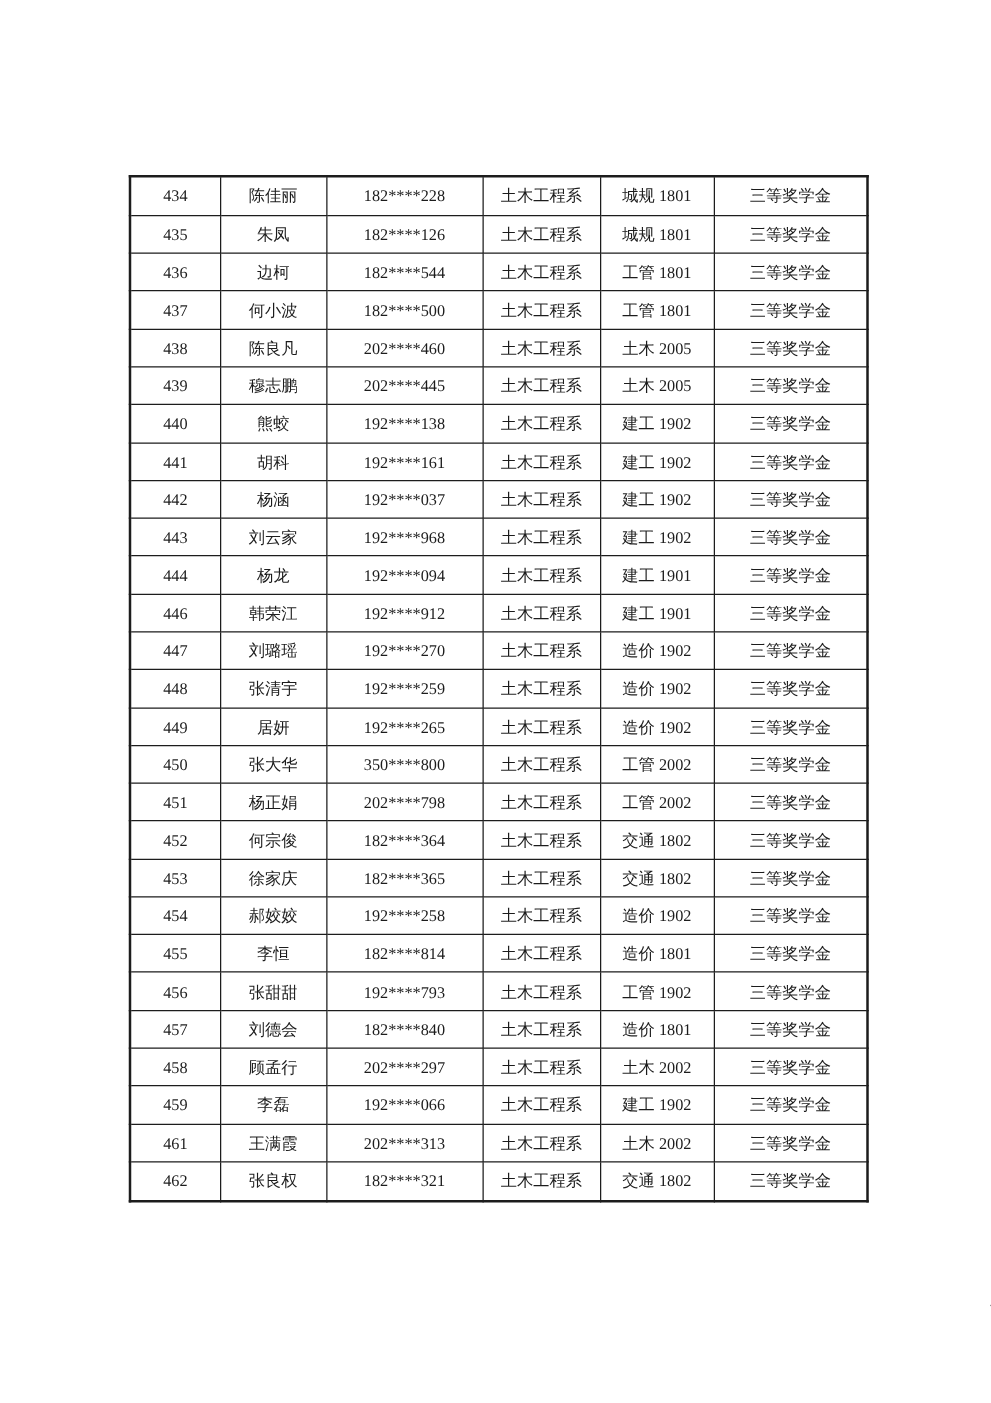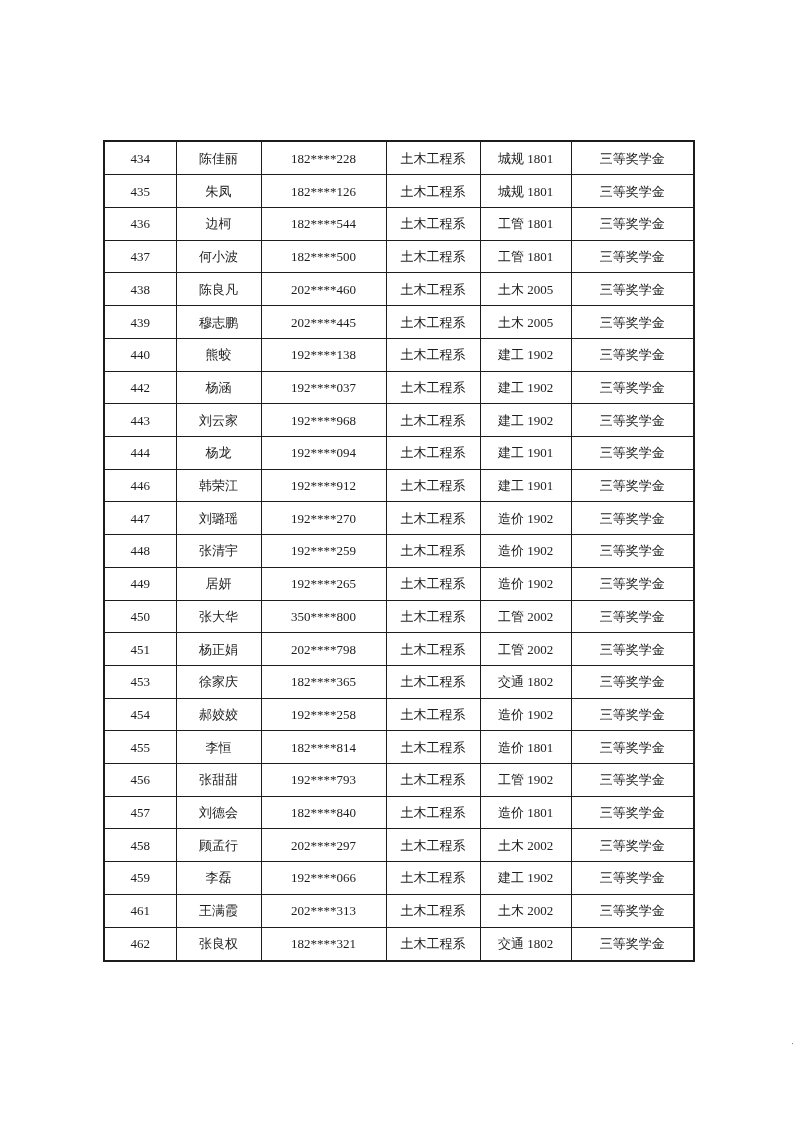--- a/index.html
+++ b/index.html
@@ -115,20 +115,28 @@
         </tr>
         <tr>
           <td>440</td>
           <td>熊蛟</td>
           <td>192****138</td>
           <td>土木工程系</td>
           <td>建工 1902</td>
           <td>三等奖学金</td>
         </tr>
         <tr>
+          <td>441</td>
+          <td>胡科</td>
+          <td>192****161</td>
+          <td>土木工程系</td>
+          <td>建工 1902</td>
+          <td>三等奖学金</td>
+        </tr>
+        <tr>
           <td>442</td>
           <td>杨涵</td>
           <td>192****037</td>
           <td>土木工程系</td>
           <td>建工 1902</td>
           <td>三等奖学金</td>
         </tr>
         <tr>
           <td>443</td>
           <td>刘云家</td>
@@ -187,20 +195,28 @@
         </tr>
         <tr>
           <td>451</td>
           <td>杨正娟</td>
           <td>202****798</td>
           <td>土木工程系</td>
           <td>工管 2002</td>
           <td>三等奖学金</td>
         </tr>
         <tr>
+          <td>452</td>
+          <td>何宗俊</td>
+          <td>182****364</td>
+          <td>土木工程系</td>
+          <td>交通 1802</td>
+          <td>三等奖学金</td>
+        </tr>
+        <tr>
           <td>453</td>
           <td>徐家庆</td>
           <td>182****365</td>
           <td>土木工程系</td>
           <td>交通 1802</td>
           <td>三等奖学金</td>
         </tr>
         <tr>
           <td>454</td>
           <td>郝姣姣</td>

